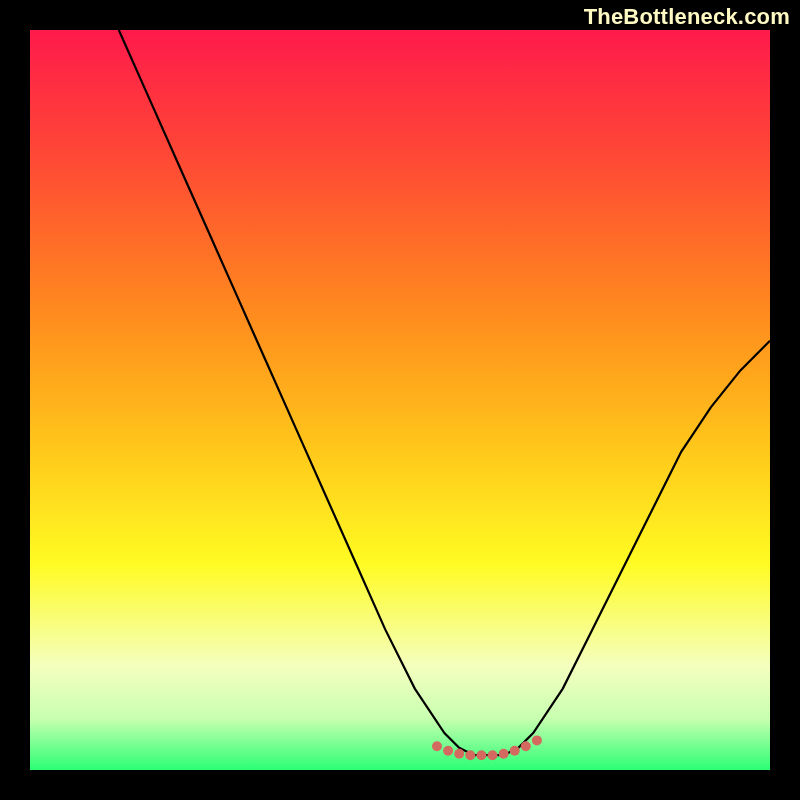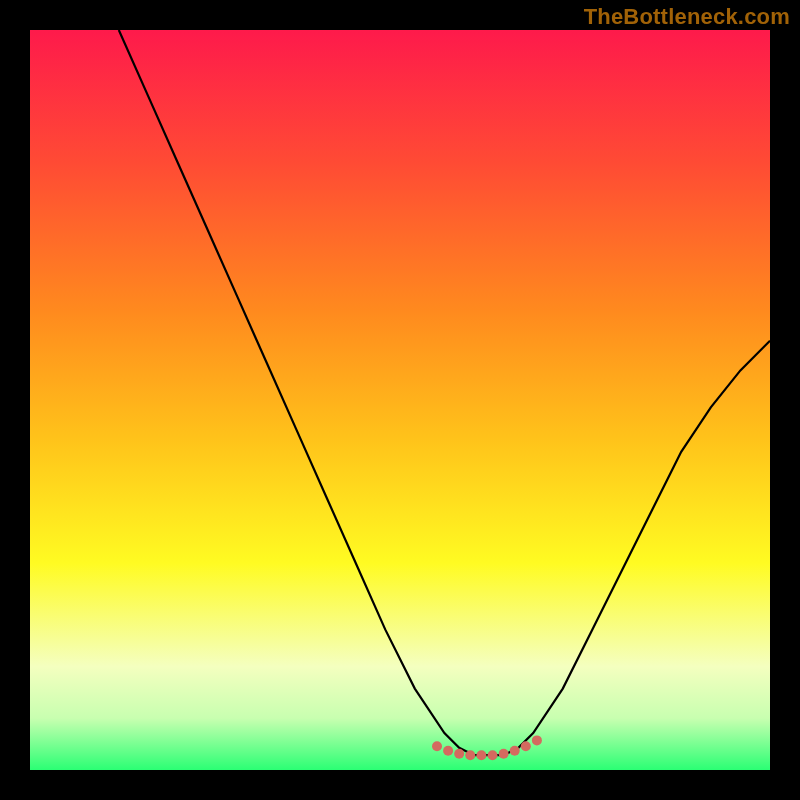--- a/index.html
+++ b/index.html
@@ -25,21 +25,21 @@
     width: 740px;
     height: 740px;
   }
   .watermark {
     position: absolute;
     top: 4px;
     right: 10px;
     font-family: Arial, Helvetica, sans-serif;
     font-size: 22px;
     font-weight: 600;
-    color: #a16207;
+    color: #fef9c3;
     letter-spacing: 0.2px;
   }
 </style>
 </head>
 <body>
 <div class="frame">
 
   <svg class="plot" viewBox="0 0 740 740" preserveAspectRatio="none">
     <defs>
       <linearGradient id="bg" x1="0" y1="0" x2="0" y2="1">

